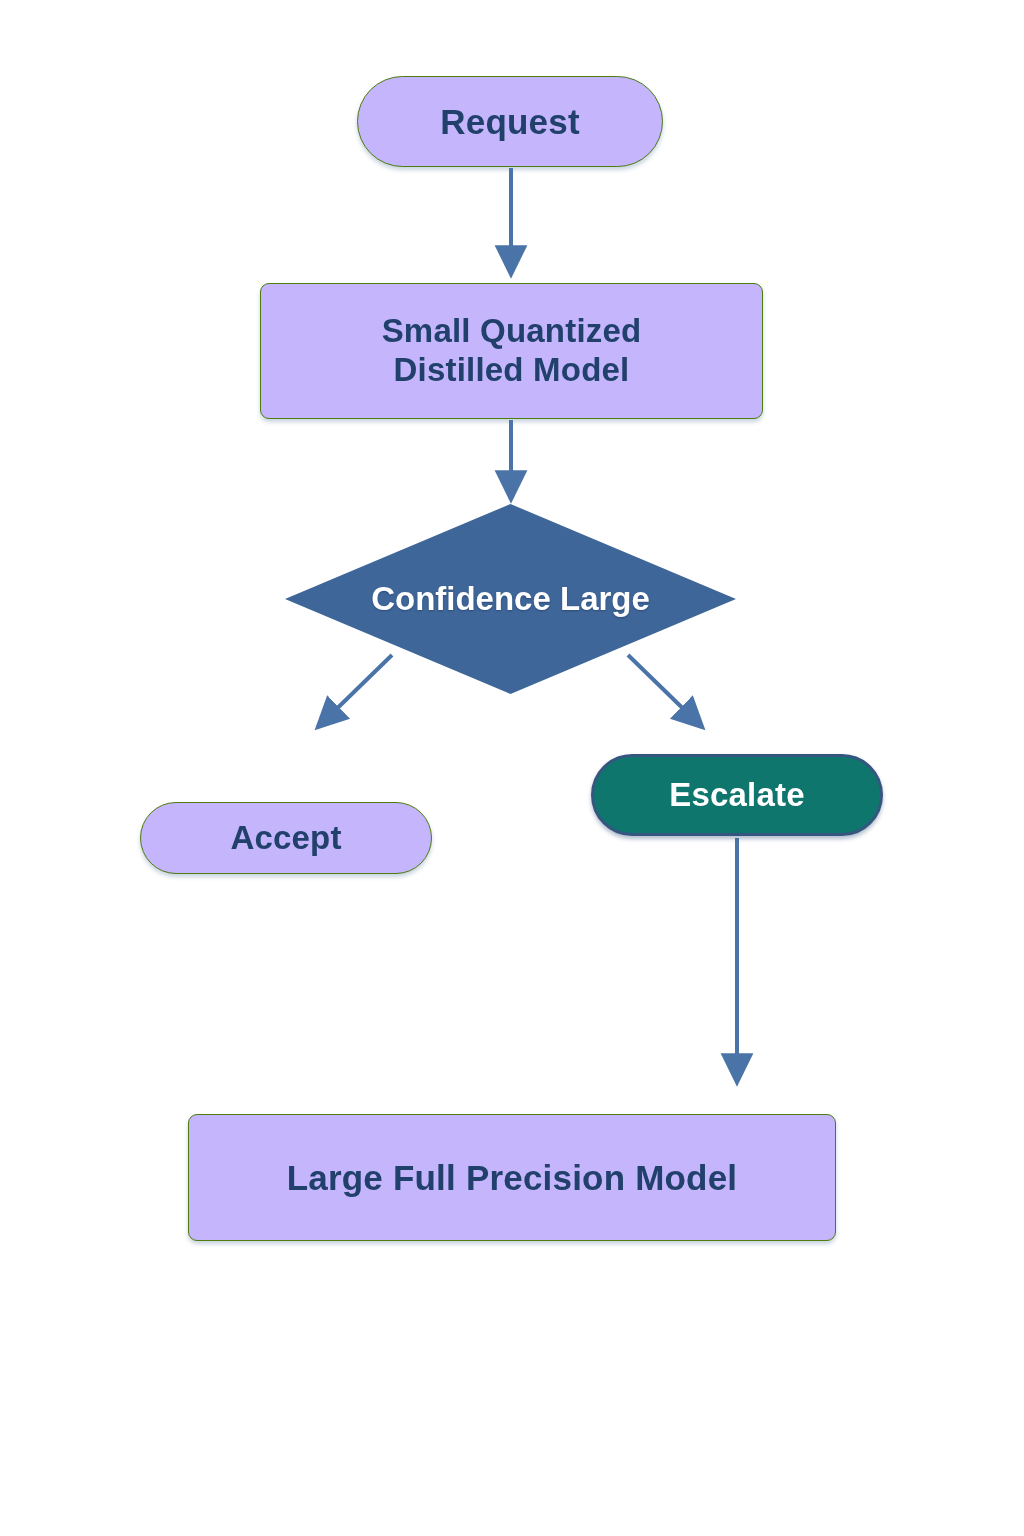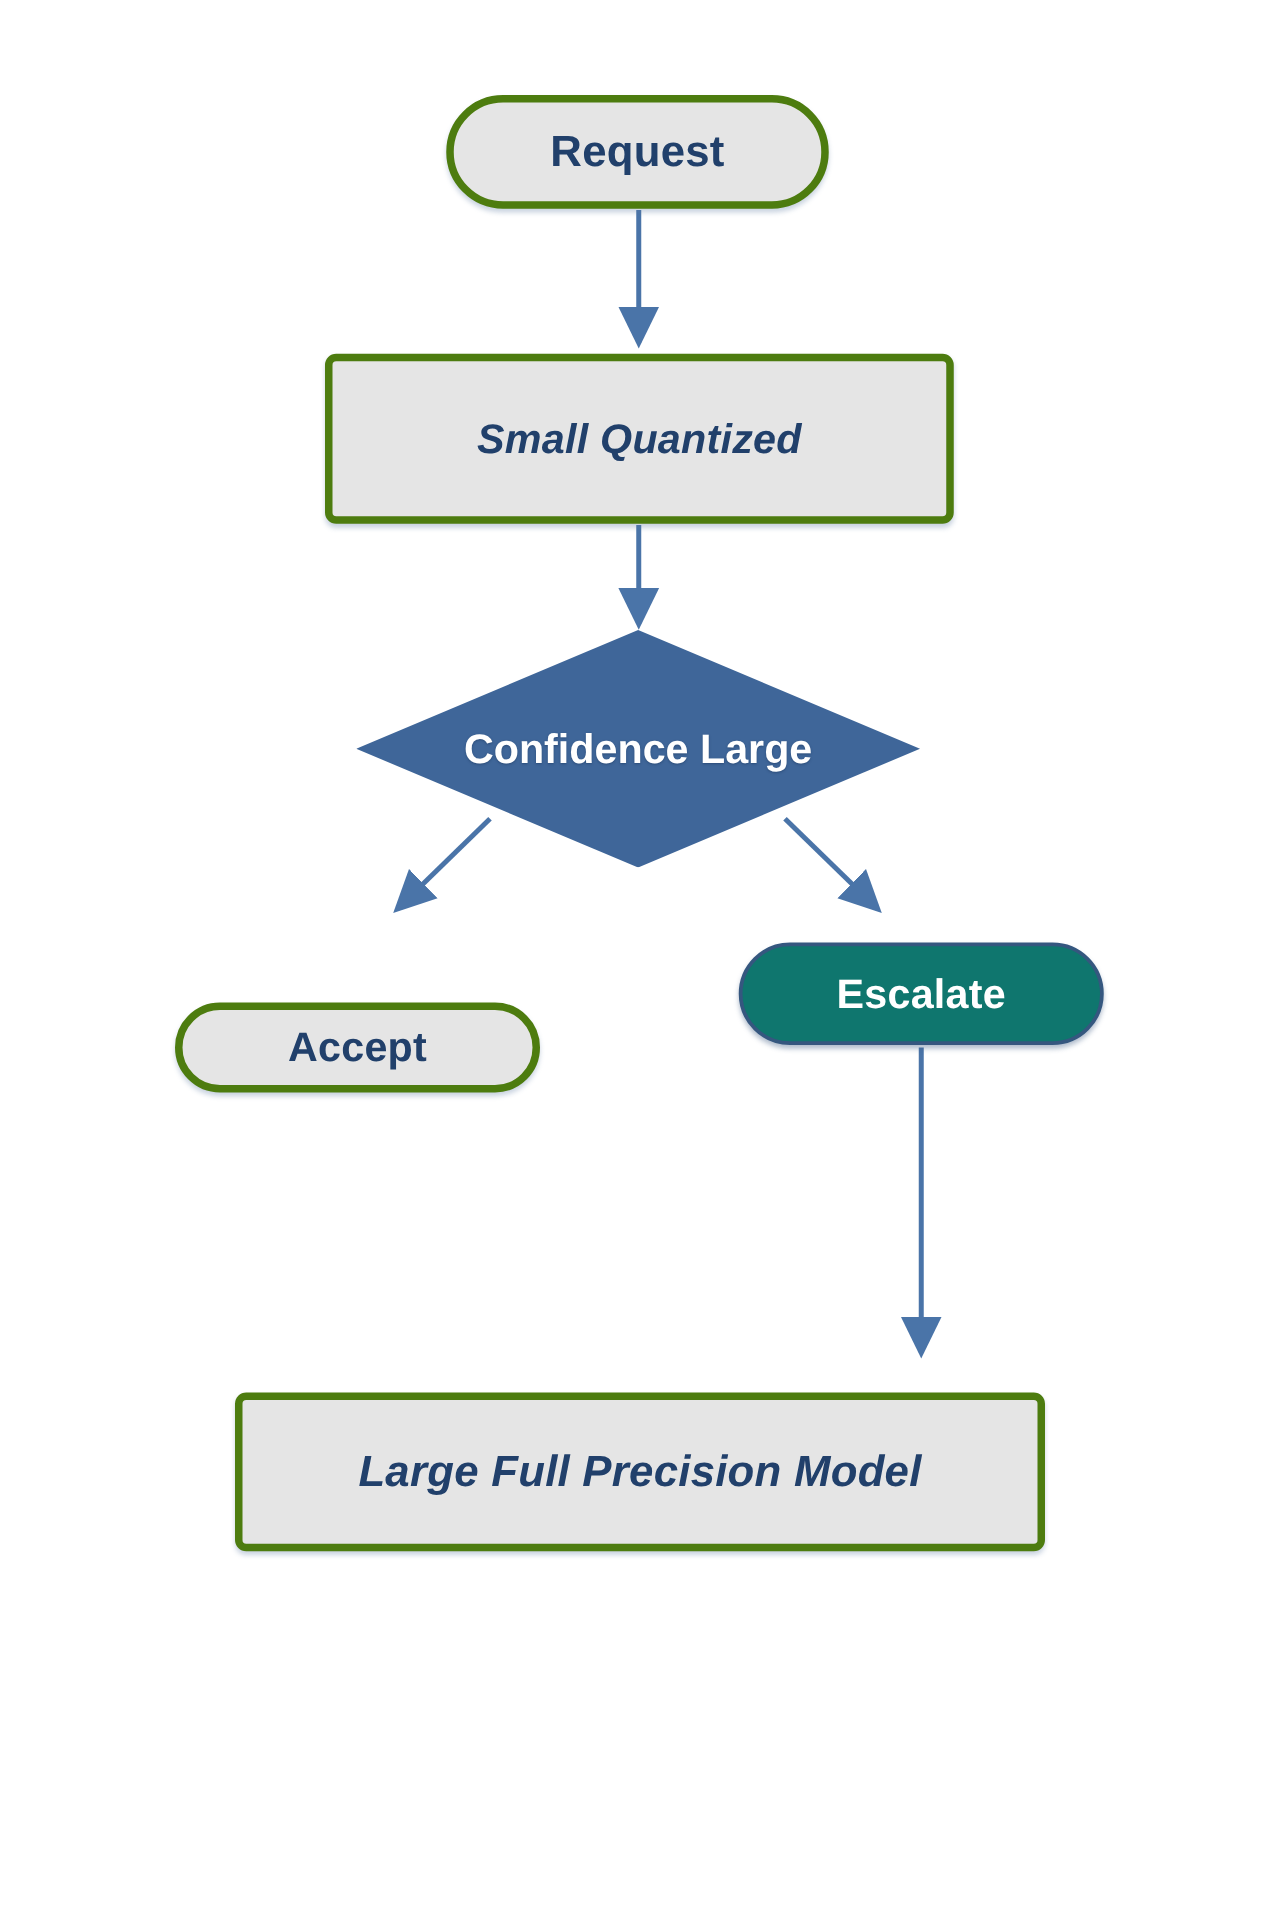--- a/index.html
+++ b/index.html
@@ -39,36 +39,36 @@
     align-items: center;
     justify-content: center;
     text-align: center;
     font-weight: bold;
     letter-spacing: 0.2px;
     line-height: 1.18;
   }
 
   
   .node-light {
-    background: #e5e5e5;
-    border: 6px solid #4d7c0f;
+    background: #c4b5fd;
+    border: 1px solid #4d7c0f;
     color: #21406b;
     box-shadow: 0 3px 4px rgba(90,120,160,0.33);
   }
 
   
   .node-accent {
     background: #0f766e;
     border: 3px solid #35577f;
     color: #ffffff;
     box-shadow: 0 3px 4px rgba(60,90,130,0.40);
   }
 
   .stadium { border-radius: 999px; }
-  .rect { border-radius: 9px; font-style: italic; }
+  .rect { border-radius: 9px; }
 
   
   #node-request {
     left: 357px; top: 76px; width: 306px; height: 91px;
     font-size: 35px;
   }
   #node-small-model {
     left: 260px; top: 283px; width: 503px; height: 136px;
     font-size: 33px;
   }
@@ -136,20 +136,21 @@
     </g>
   </svg>
 
   <div id="node-request" class="node node-light stadium">
     <span>Request</span>
   </div>
 
   <div id="node-small-model" class="node node-light rect">
     <span>
       <span>Small Quantized</span><br>
+      <span>Distilled Model</span>
     </span>
   </div>
 
   <div id="node-decision-wrap">
     <div id="node-decision-shape"></div>
     <div id="node-decision-label">Confidence Large</div>
   </div>
 
   <div id="node-accept" class="node node-light stadium">
     <span>Accept</span>

